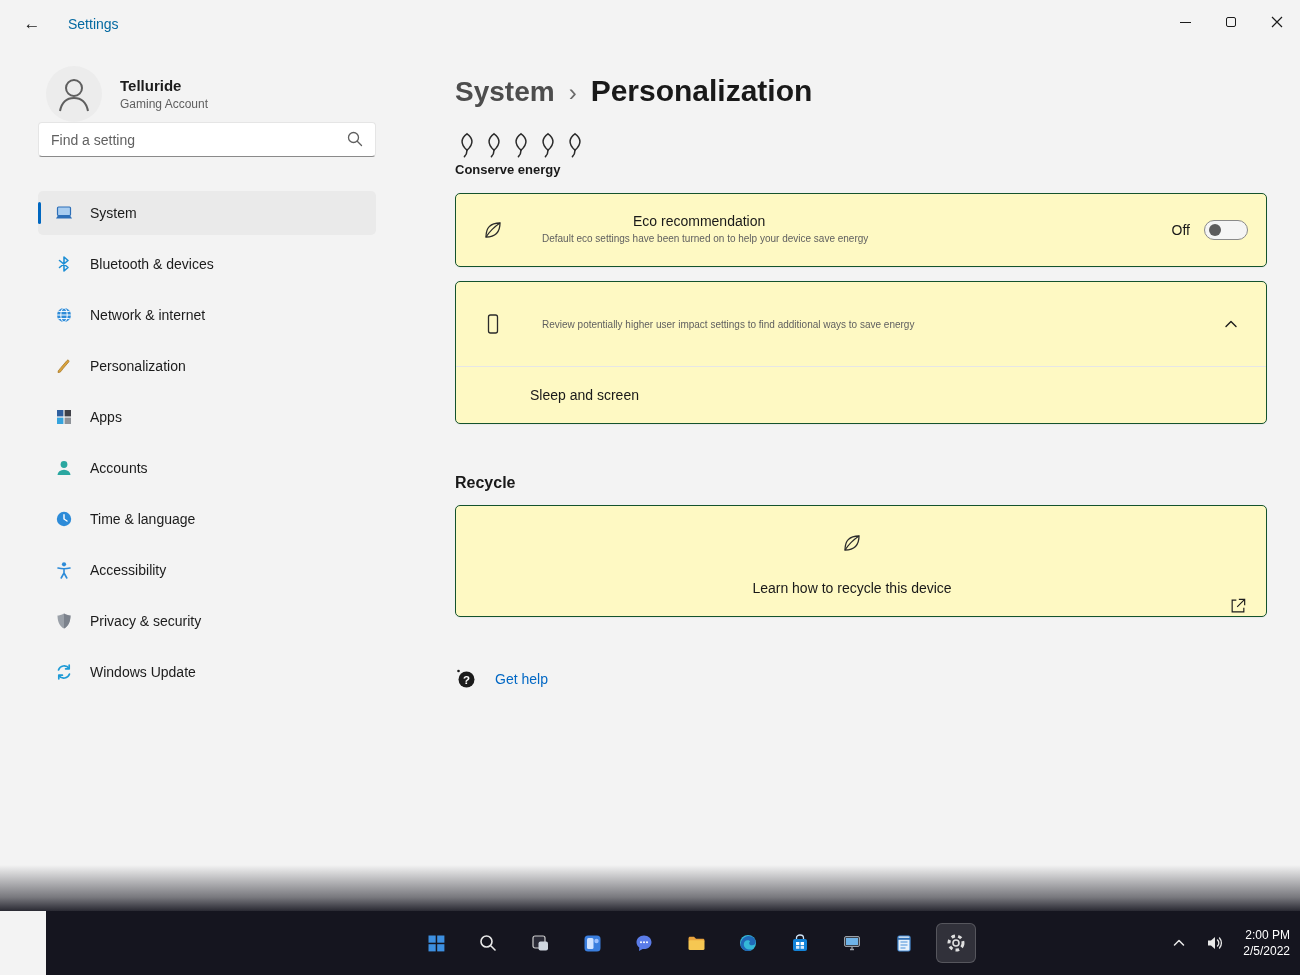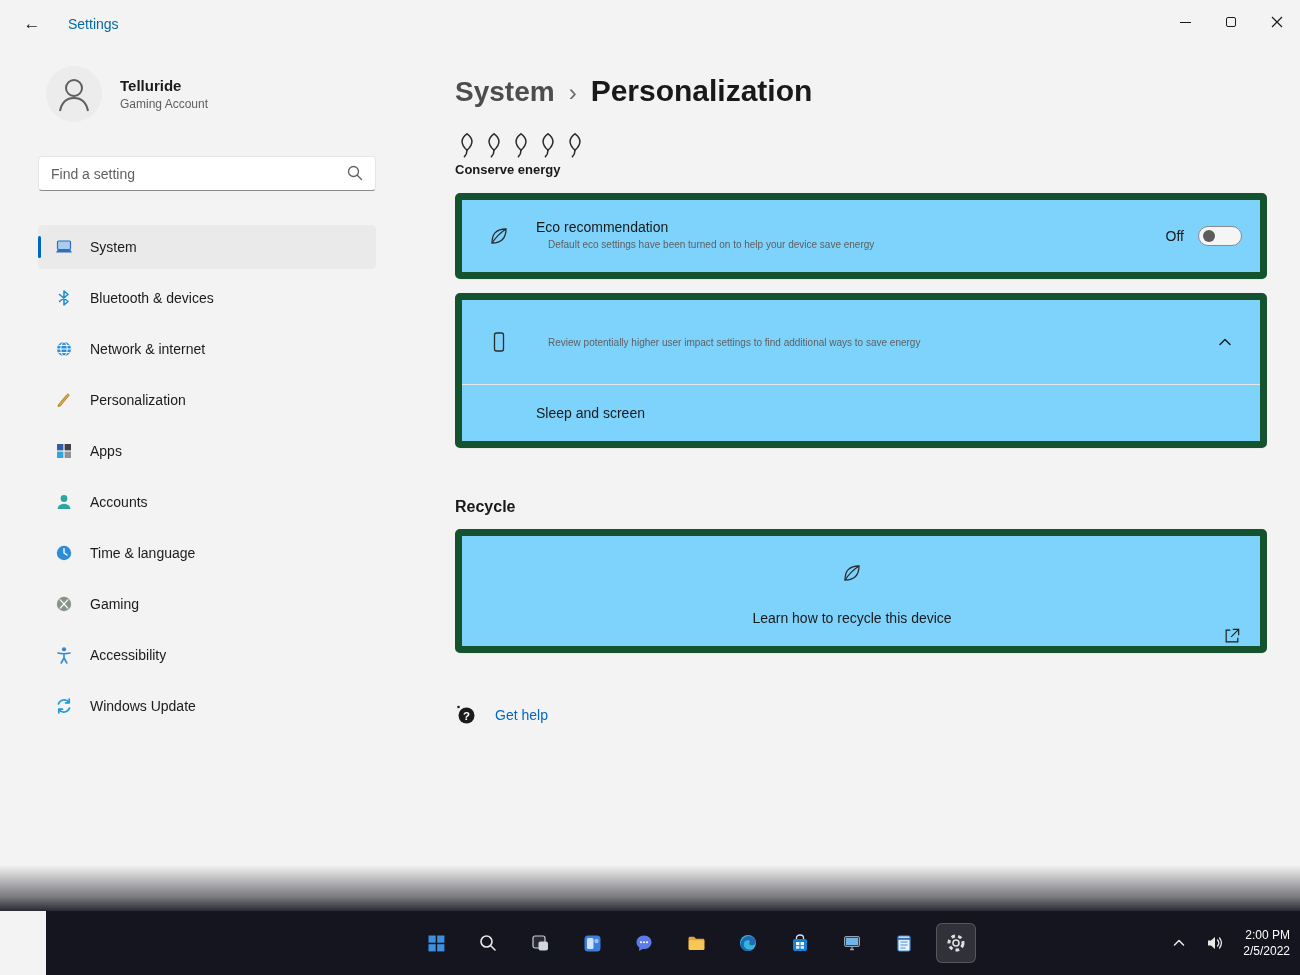--- a/index.html
+++ b/index.html
@@ -16,21 +16,21 @@
   .win-controls { position:absolute; right:0; top:0; height:44px; display:flex; }
   .win-btn { width:46px; height:44px; display:flex; align-items:center; justify-content:center; cursor:pointer; }
   .glyph-min { display:block; width:11px; height:1px; background:#1b1b1b; }
   .glyph-max { display:block; width:10px; height:10px; border:1.2px solid #1b1b1b; border-radius:2px; }
 
   
   .sidebar { position:absolute; top:48px; left:16px; width:382px; bottom:67px; padding:18px 22px 0 22px; }
   .user-block { display:flex; align-items:center; gap:18px; margin-left:8px; cursor:pointer; }
   .user-name { font-size:15px; font-weight:700; color:#1b1b1b; }
   .user-type { font-size:12px; color:#5f5f5f; margin-top:3px; }
-  .search-box { margin-top:34px; position:relative; }
+  .search-box { position:relative; }
   .search-box input { width:338px; height:35px; border:1px solid #e5e5e5; border-bottom:1px solid #8a8a8a;
                       border-radius:4px; background:#fff; padding:0 34px 0 12px; font-size:14px;
                       font-family:"Liberation Sans","DejaVu Sans",sans-serif; color:#1b1b1b; outline:none; }
   .search-box input::placeholder { color:#616161; }
   .search-icon-wrap { position:absolute; right:12px; top:8px; }
   .nav { margin-top:34px; display:flex; flex-direction:column; gap:7px; }
   .nav-item { position:relative; display:flex; align-items:center; gap:16px; height:44px; padding-left:16px;
               border-radius:5px; cursor:pointer; font-size:14px; color:#1b1b1b; }
   .nav-item.selected { background:#eaeaea; }
   .accent-pill { position:absolute; left:0; top:11px; width:3px; height:22px; border-radius:2px; background:#0067c0; }
@@ -38,21 +38,21 @@
 
   
   .main { position:absolute; top:48px; left:455px; right:33px; bottom:67px; }
   .breadcrumb { display:flex; align-items:baseline; gap:14px; margin-top:26px; }
   .crumb-parent { font-size:28px; font-weight:600; color:#4d4d4d; cursor:pointer; }
   .crumb-sep { font-size:24px; color:#6b6b6b; }
   .crumb-title { font-size:30px; font-weight:600; color:#191919; }
   .leaves-row { display:flex; gap:3px; margin-top:24px; }
   .conserve-label { font-size:13px; font-weight:700; color:#191919; margin-top:3px; }
 
-  .card { background:#7dd3fc; border:7px solid #14532d; border-radius:5px; box-shadow:0 0.5px 1px rgba(0,0,0,.04); }
+  .card { background:#fef9c3; border:1px solid #14532d; border-radius:5px; box-shadow:0 0.5px 1px rgba(0,0,0,.04);text-align:center; }
   .card-row { display:flex; align-items:center; padding:0 18px 0 0; }
   .ic-col { width:74px; display:flex; align-items:center; justify-content:center; flex:0 0 74px; }
   .card-title { font-size:14px; color:#191919; }
   .card-desc { font-size:10px; color:#5f5f5f; line-height:1.45; margin-top:3px; max-width:480px;margin-left:12px; }
   .eco-card { margin-top:16px; min-height:74px; }
   .eco-card .card-row { min-height:72px; }
   .right-controls { margin-left:auto; display:flex; align-items:center; gap:14px; }
   .toggle-label { font-size:14px; color:#191919; }
   .toggle { position:relative; width:44px; height:20px; border:1px solid #8a8a8a; border-radius:11px; background:#f5f5f5; cursor:pointer; }
   .toggle .knob { position:absolute; left:4px; top:3px; width:12px; height:12px; border-radius:50%; background:#5c5c5c; }
@@ -195,40 +195,40 @@
       <div class="nav-item">
         <span class="nav-ic">
           <svg width="20" height="20" viewBox="0 0 20 20">
               <circle cx="10" cy="10" r="7.2" fill="#2d8bd8"></circle>
               <path d="M10 5.8 V10 L13 12" stroke="#fff" stroke-width="1.4" fill="none" stroke-linecap="round"></path>
             </svg>
         </span>
         <span>Time &amp; language</span>
       </div>
 
-      <div class="nav-item">
-        <span class="nav-ic">
-          <svg width="20" height="20" viewBox="0 0 20 20">
-              <circle cx="10" cy="10" r="7.2" fill="#87948a"></circle>
-              <path d="M6.2 5.8 C9 9 11 11 13.8 14.2 M13.8 5.8 C11 9 9 11 6.2 14.2" stroke="#fff" stroke-width="1.2" fill="none" stroke-linecap="round"></path>
-            </svg>
-        </span>
-        <span>Gaming</span>
-      </div>
 
       <div class="nav-item">
         <span class="nav-ic">
           <svg width="20" height="20" viewBox="0 0 20 20">
               <circle cx="10" cy="4.3" r="2.1" fill="#2d8bd8"></circle>
               <path d="M4 8 C8 9 12 9 16 8 M10 9.2 V13 M10 13 L7.2 18 M10 13 L12.8 18" stroke="#2d8bd8" stroke-width="1.6" fill="none" stroke-linecap="round"></path>
             </svg>
         </span>
         <span>Accessibility</span>
       </div>
 
+      <div class="nav-item">
+        <span class="nav-ic">
+          <svg width="20" height="20" viewBox="0 0 20 20">
+              <path d="M10 2.5 C12.5 4 15 4.5 16.5 4.5 C16.5 11 14 15.5 10 17.5 C6 15.5 3.5 11 3.5 4.5 C5 4.5 7.5 4 10 2.5 Z" fill="#9aa0a8"></path>
+              <path d="M10 2.5 C12.5 4 15 4.5 16.5 4.5 C16.5 11 14 15.5 10 17.5 Z" fill="#7c828c"></path>
+            </svg>
+        </span>
+        <span>Privacy &amp; security</span>
+      </div>
 
       <div class="nav-item">
         <span class="nav-ic">
           <svg width="20" height="20" viewBox="0 0 20 20">
               <path d="M4.5 8 A6 6 0 0 1 15 6.3" fill="none" stroke="#1e9ad6" stroke-width="1.7" stroke-linecap="round"></path>
               <path d="M15.2 3.2 V6.8 H11.6" fill="none" stroke="#1e9ad6" stroke-width="1.7" stroke-linecap="round" stroke-linejoin="round"></path>
               <path d="M15.5 12 A6 6 0 0 1 5 13.7" fill="none" stroke="#1e9ad6" stroke-width="1.7" stroke-linecap="round"></path>
               <path d="M4.8 16.8 V13.2 H8.4" fill="none" stroke="#1e9ad6" stroke-width="1.7" stroke-linecap="round" stroke-linejoin="round"></path>
             </svg>
         </span>

